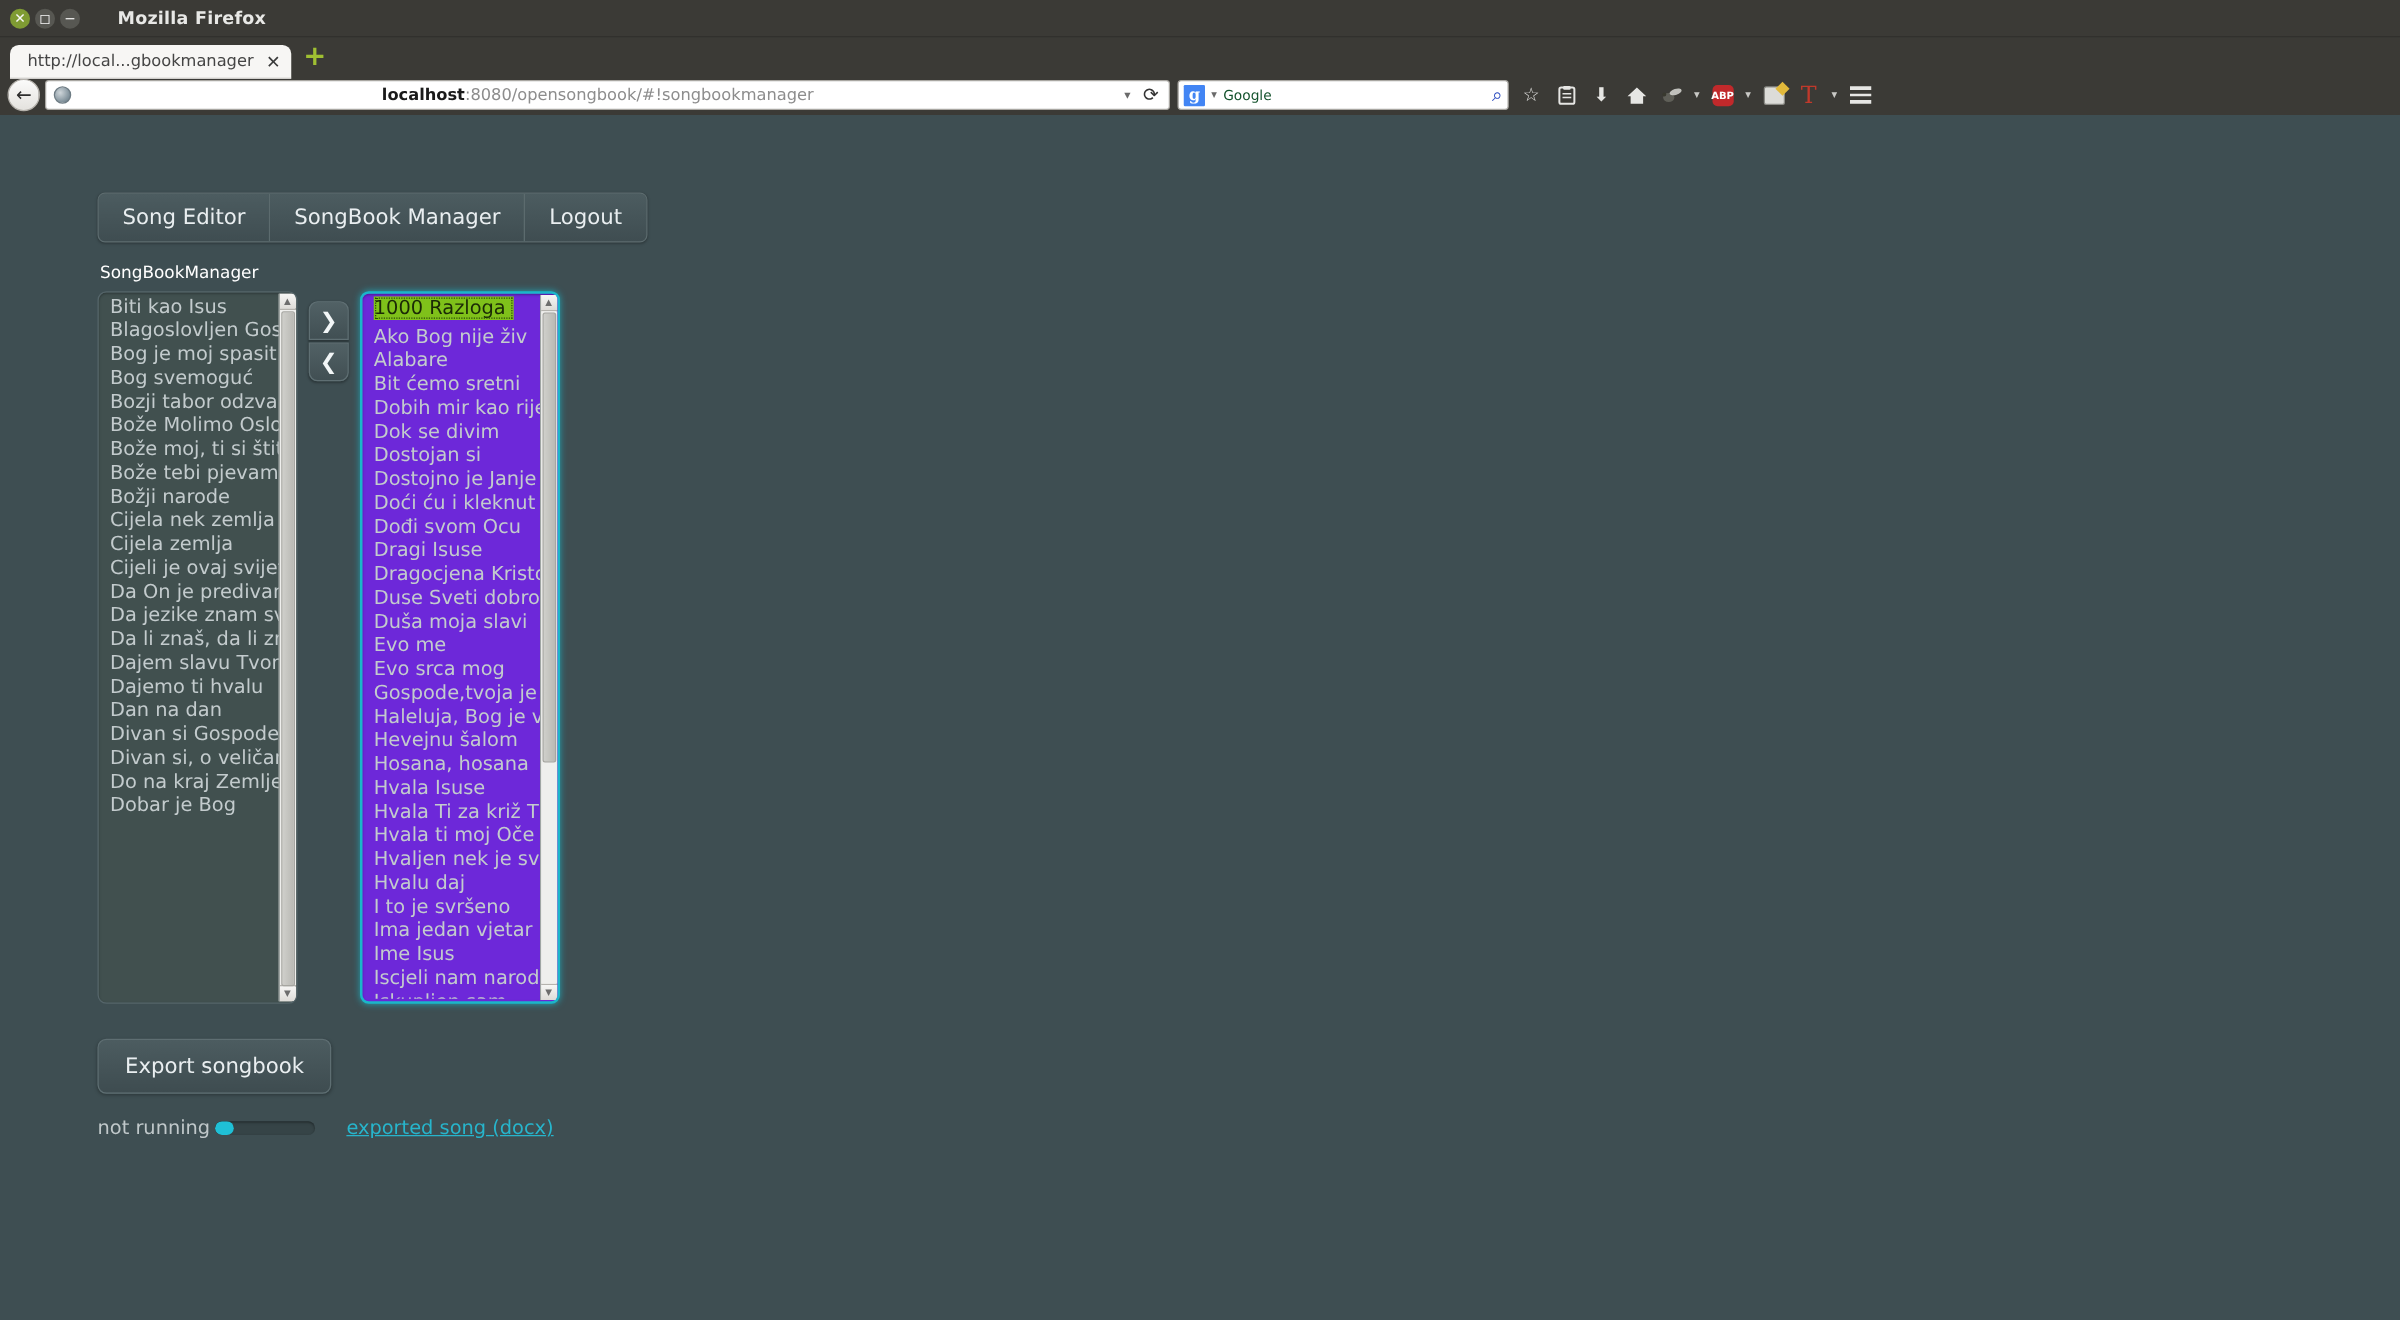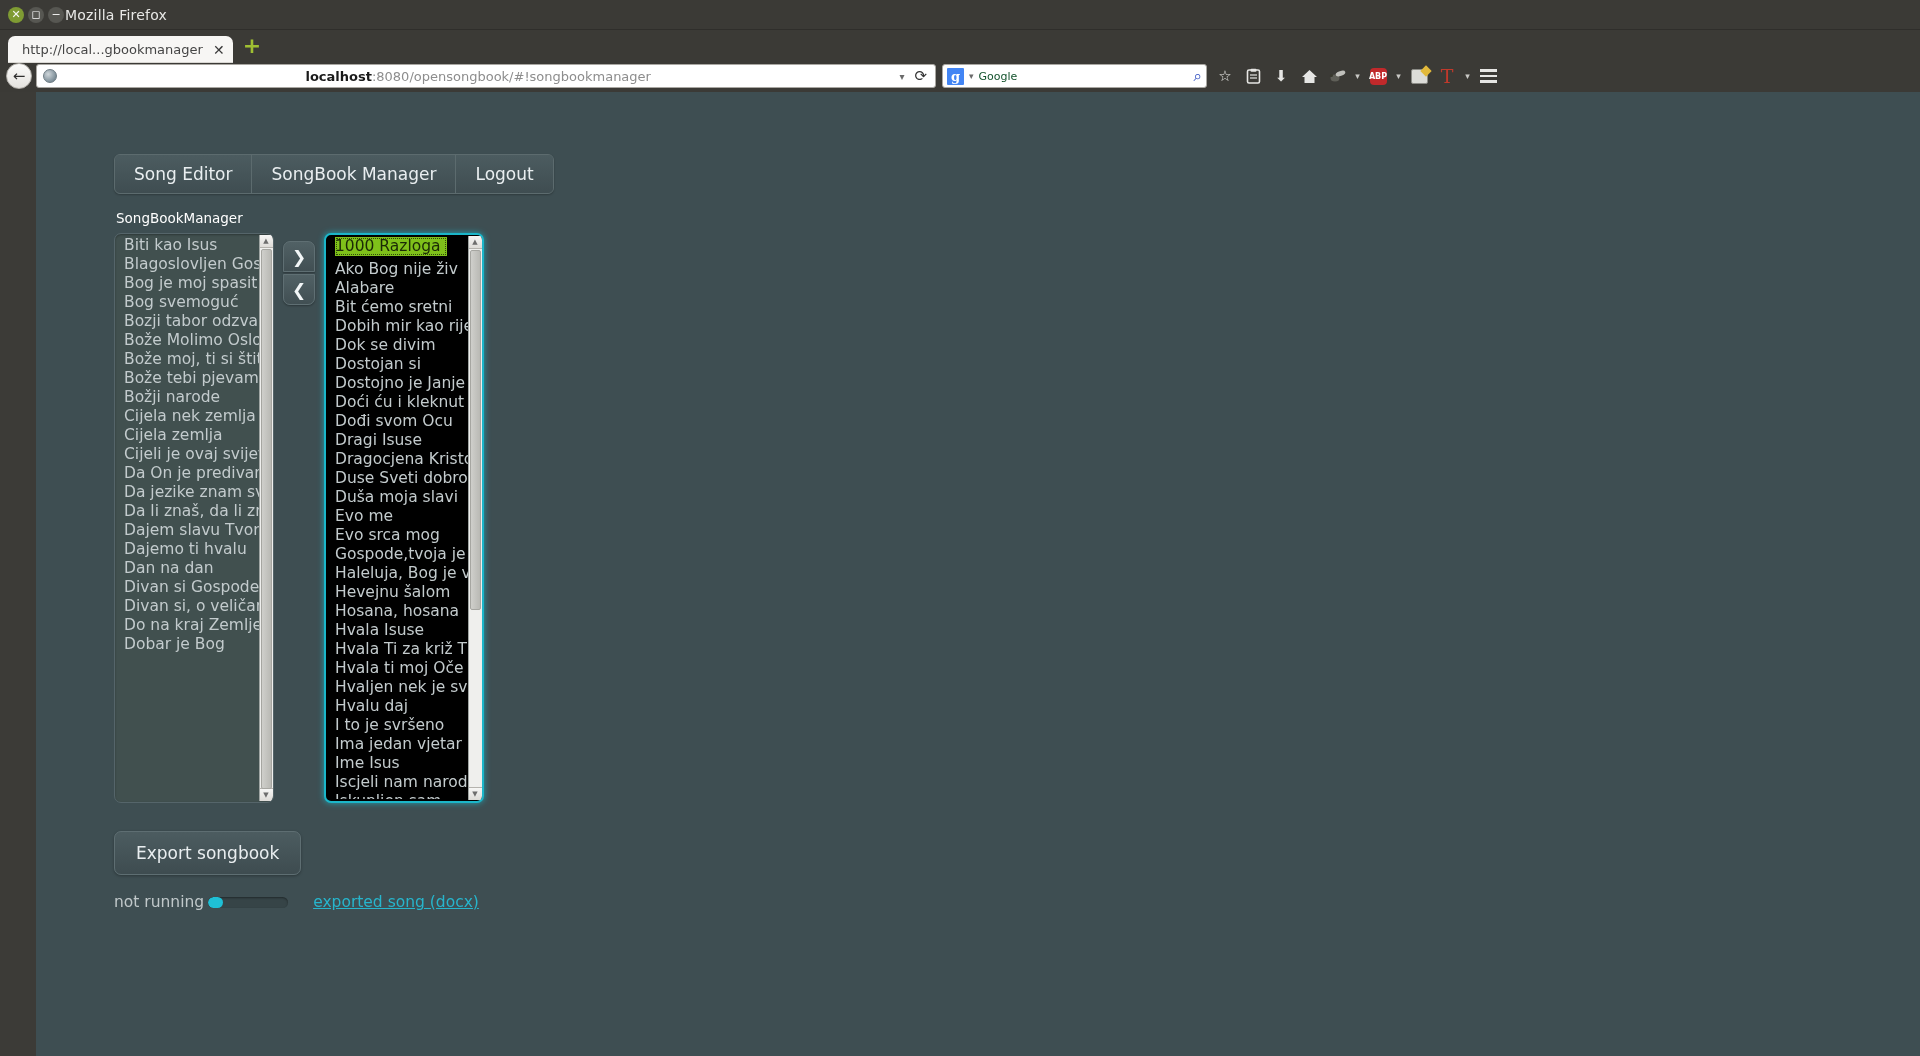--- a/index.html
+++ b/index.html
@@ -18,21 +18,21 @@
     display: flex; align-items: center; padding-left: 8px;
     flex: 0 0 30px;
     border-bottom: 1px solid #2f2e2b;
   }
   .win-btns { display: flex; gap: 4px; align-items: center; }
   .wb { width: 16px; height: 16px; border-radius: 50%; display:flex; align-items:center; justify-content:center;
         font-size: 11px; line-height: 1; color: #f7f7f7; font-family:"DejaVu Sans", sans-serif; }
   .wb.close { background: #7f9b33; }
   .wb.max { background: #575752; }
   .wb.min { background: #575752; }
-  .title-text { color: #e8e8e6; font-size: 14px; font-weight: normal; margin-left: 1px; letter-spacing:.2px; }
+  .title-text { color: #e8e8e6; font-size: 14px; font-weight: bold; margin-left: 30px; letter-spacing:.2px; }
 
   .tabstrip {
     height: 30px; flex: 0 0 30px; background: #3b3a36;
     display: flex; align-items: flex-end; padding-left: 8px; position: relative;
   }
   .tab {
     height: 27px; background: #f7f6f4; border-radius: 7px 7px 0 0;
     display: flex; align-items: center; padding: 0 8px 0 14px;
     min-width: 150px; box-shadow: 0 -1px 0 #d9d7d3 inset;
     position: relative; top: 3px;
@@ -99,21 +99,21 @@
   }
   .sel-ide::after {
     content:""; position:absolute; right:-3px; top:-3px; width:8px; height:8px;
     background:#e2b93b; transform: rotate(45deg);
   }
   .red-t { color: #c0392b; font-family: "DejaVu Serif", serif; font-size: 19px; line-height: 1; }
   .hamb { display:flex; flex-direction:column; gap:3px; }
   .hamb i { display:block; width:17px; height:2.5px; background:#e6e6e4; }
 
   
-  .viewport { flex: 1 1 auto; background: #3e4e52; position: relative; overflow: hidden; margin-left: 36px; }
+  .viewport { flex: 1 1 auto; background: #3e4e52; position: relative; overflow: hidden; }
   .app { position: absolute; left: 78px; top: 62px; width: 460px; }
 
   .tabs-row { display: inline-flex; border: 1px solid #5c6b6e;
       border-radius: 6px; overflow: hidden; background: #46565a;
       box-shadow: 0 1px 2px rgba(0,0,0,.25); }
   .app-tab {
     background: linear-gradient(#4c5c60, #3f4d51);
     color: #e9eef0; font-size: 17px; padding: 9px 19px;
     border-right: 1px solid #5c6b6e;
     white-space: nowrap;
@@ -127,21 +127,21 @@
 
   .listbox {
     width: 160px; height: 570px;
     background: #41504f; border: 1px solid #55656a; border-radius: 7px;
     position: relative; overflow: hidden;
     box-shadow: inset 0 1px 2px rgba(0,0,0,.3);
   }
   .listbox.focused {
     border: 2px solid #1bb6c9;
     box-shadow: 0 0 6px rgba(27,182,201,.8), inset 0 1px 2px rgba(0,0,0,.3);
-    background:#000000;
+    background:#6d28d9;
   }
   .list-inner {
     position: absolute; left: 0; top: 2px; right: 14px; bottom: 2px;
     overflow: hidden; padding-left: 9px;
   }
   .l-item {
     color: #c3cbcd; font-size: 15.5px; line-height: 19px; height: 19px;
     white-space: nowrap; overflow: hidden;
   }
   .l-item.selected {

